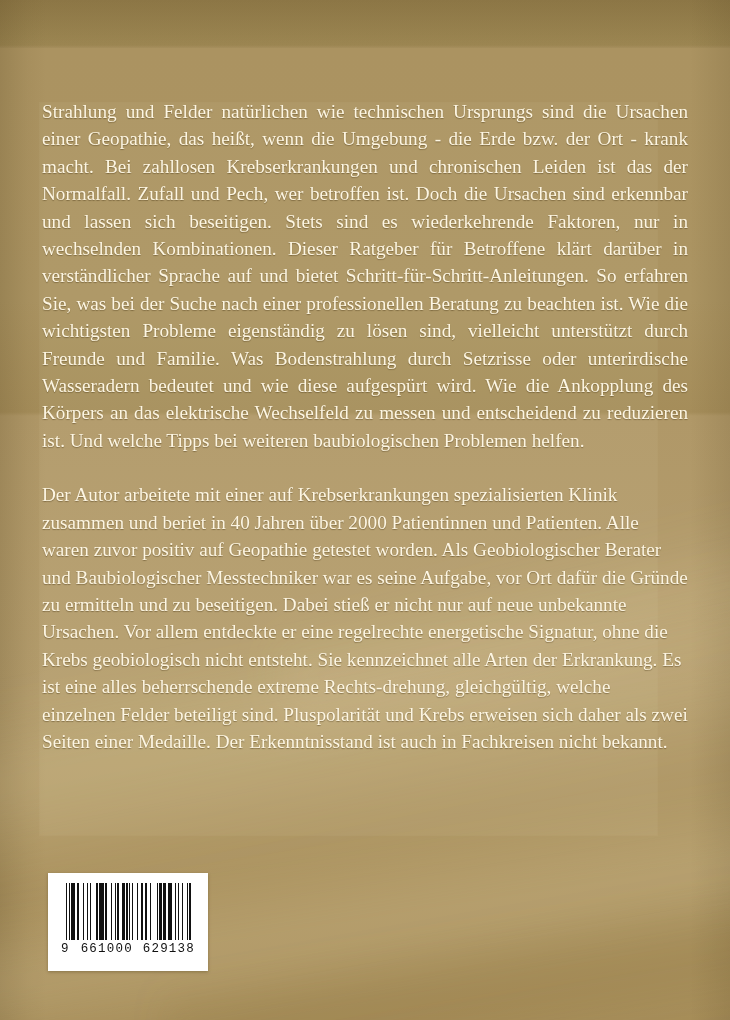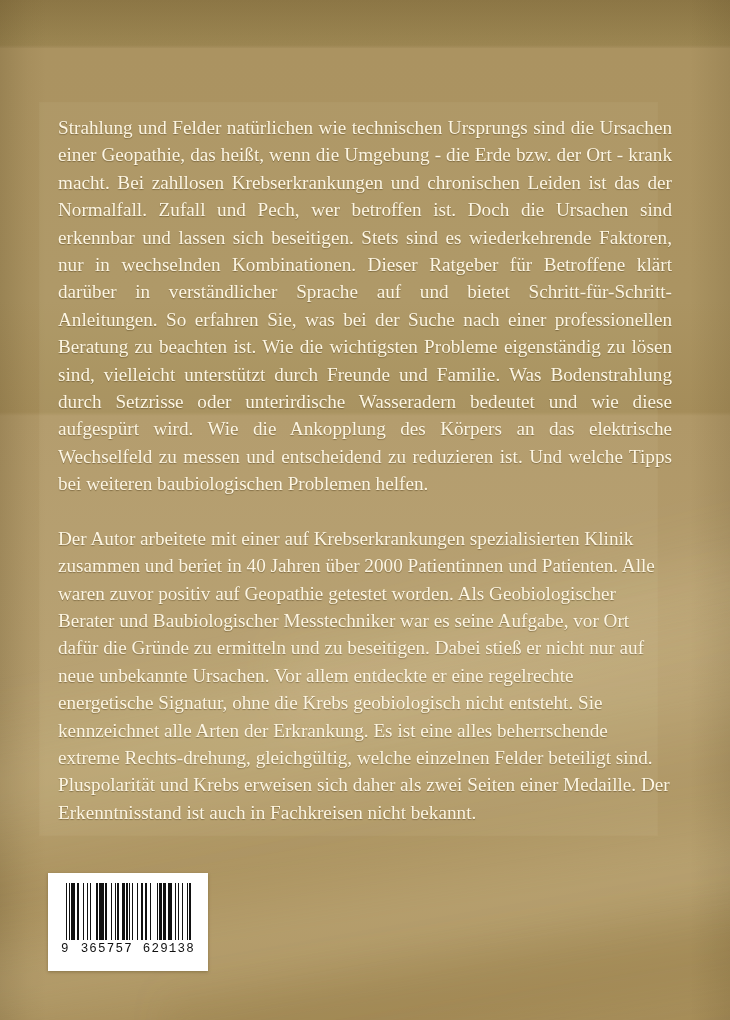--- a/index.html
+++ b/index.html
@@ -112,21 +112,21 @@
     top: 98px;
     width: 646px;
     color: #fdf6e3;
     font-size: 19.2px;
     line-height: 27.4px;
     text-align: justify;
     text-shadow: 0 1px 1px rgba(70,54,20,0.45);
     -webkit-font-smoothing: antialiased;
   }
   .blurb p {
-    margin: 16px;
+    margin: 0;
     text-align: justify;
     text-justify: inter-word;
   }
   .blurb p.last-free {
     text-align: left;
   }
   .blurb p + p {
     margin-top: 27px;
   }
 
@@ -294,18 +294,18 @@
         <span class="b" style="flex: 1 0 auto; width: 1.22px;"></span>
         <span class="g" style="flex: 1 0 auto; width: 1.22px;"></span>
         <span class="g" style="flex: 1 0 auto; width: 1.22px;"></span>
         <span class="g" style="flex: 1 0 auto; width: 1.22px;"></span>
         <span class="b" style="flex: 1 0 auto; width: 1.22px;"></span>
         <span class="g" style="flex: 1 0 auto; width: 1.22px;"></span>
         <span class="b" style="flex: 1 0 auto; width: 1.22px;"></span>
       </div>
     <div class="barcode-digits">
       <span class="grp lead">9</span>
-      <span class="grp">365757</span>
+      <span class="grp">661000</span>
       <span class="grp">629138</span>
     </div>
   </div>
 
 </div>
 
 </body></html>

